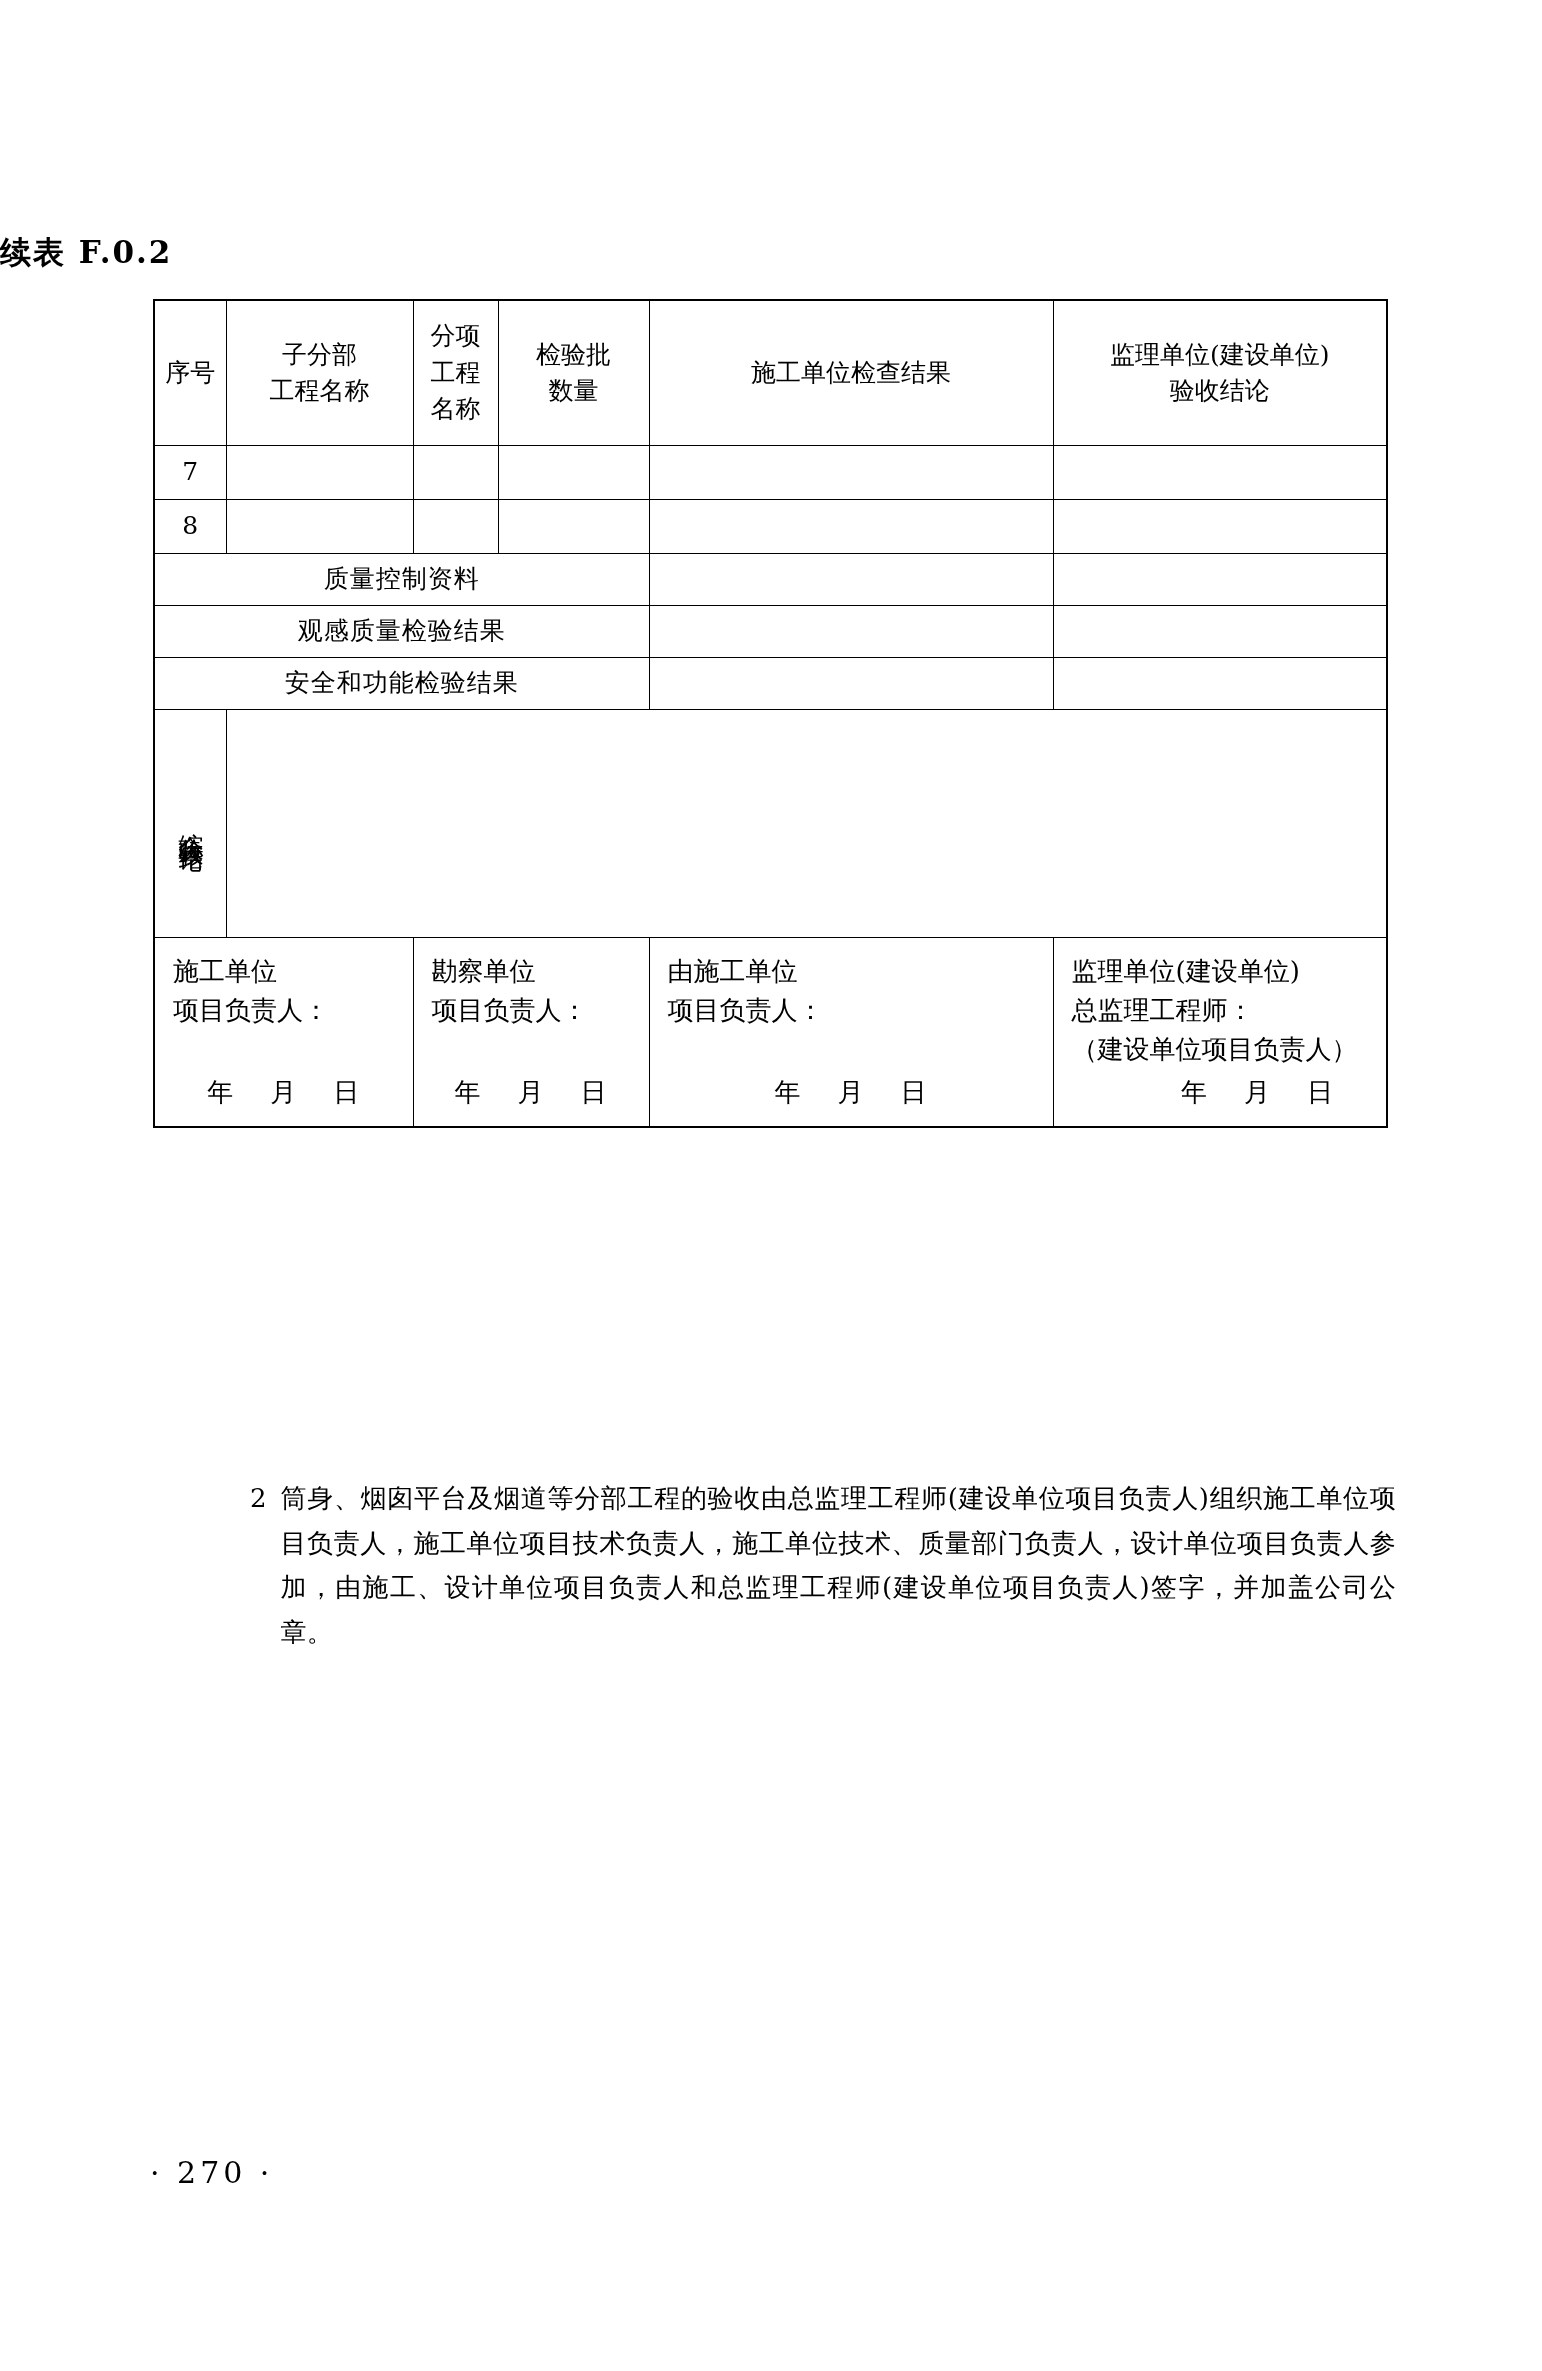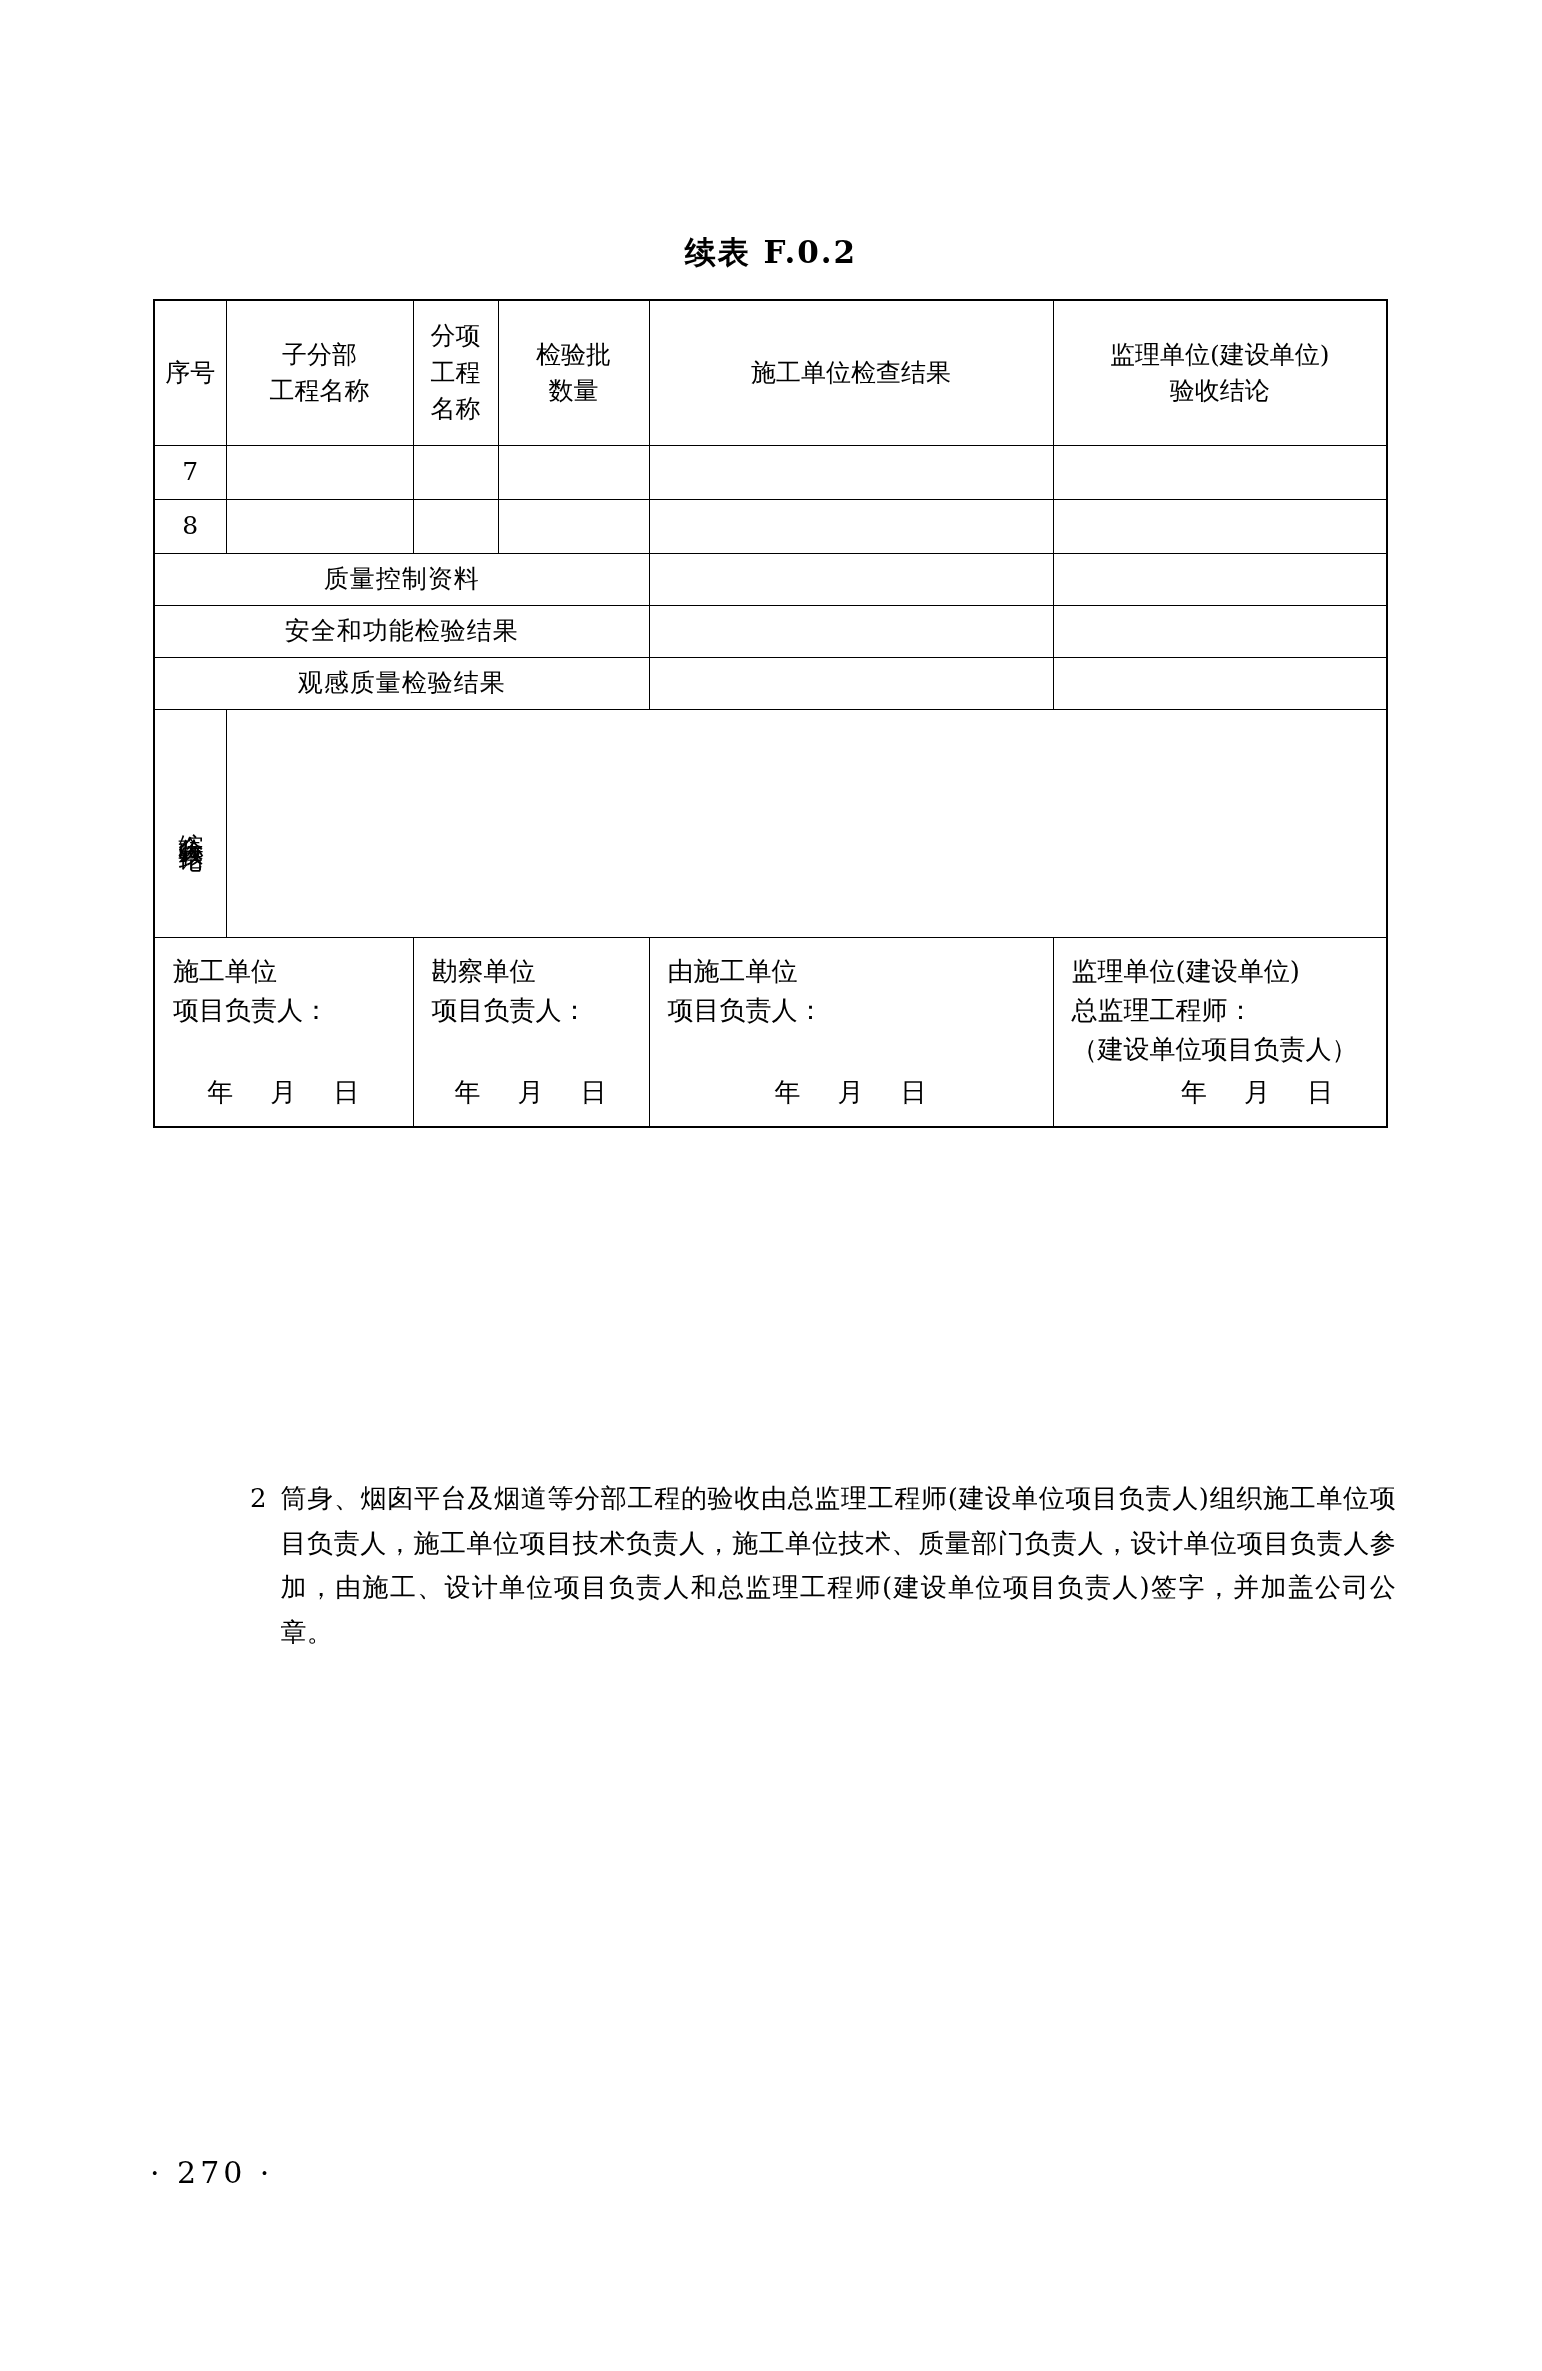--- a/index.html
+++ b/index.html
@@ -16,21 +16,21 @@
     position: relative;
     overflow: hidden;
   }
 
   
   .page-title {
     position: absolute;
     top: 232px;
     left: 0;
     width: 1542px;
-    text-align: center;
+    text-align: left;
     font-size: 31px;
     font-weight: bold;
     letter-spacing: 2px;
     font-family: "DejaVu Serif", "Liberation Serif", serif;
   }
 
   
   .form-table {
     position: absolute;
     top: 299px;
@@ -210,27 +210,27 @@
     <td class="outer-r"></td>
   </tr>
 
   <tr class="sum-row">
     <td class="sum-label outer-l" colspan="4">质量控制资料</td>
     <td></td>
     <td class="outer-r"></td>
   </tr>
 
   <tr class="sum-row">
+    <td class="sum-label outer-l" colspan="4">观感质量检验结果</td>
+    <td></td>
+    <td class="outer-r"></td>
+  </tr>
+
+  <tr class="sum-row">
     <td class="sum-label outer-l" colspan="4">安全和功能检验结果</td>
-    <td></td>
-    <td class="outer-r"></td>
-  </tr>
-
-  <tr class="sum-row">
-    <td class="sum-label outer-l" colspan="4">观感质量检验结果</td>
     <td></td>
     <td class="outer-r"></td>
   </tr>
 
   <tr class="concl-row">
     <td class="concl-index outer-l">
       <span class="vert-label">综合验收结论</span>
     </td>
     <td class="outer-r" colspan="5"></td>
   </tr>

